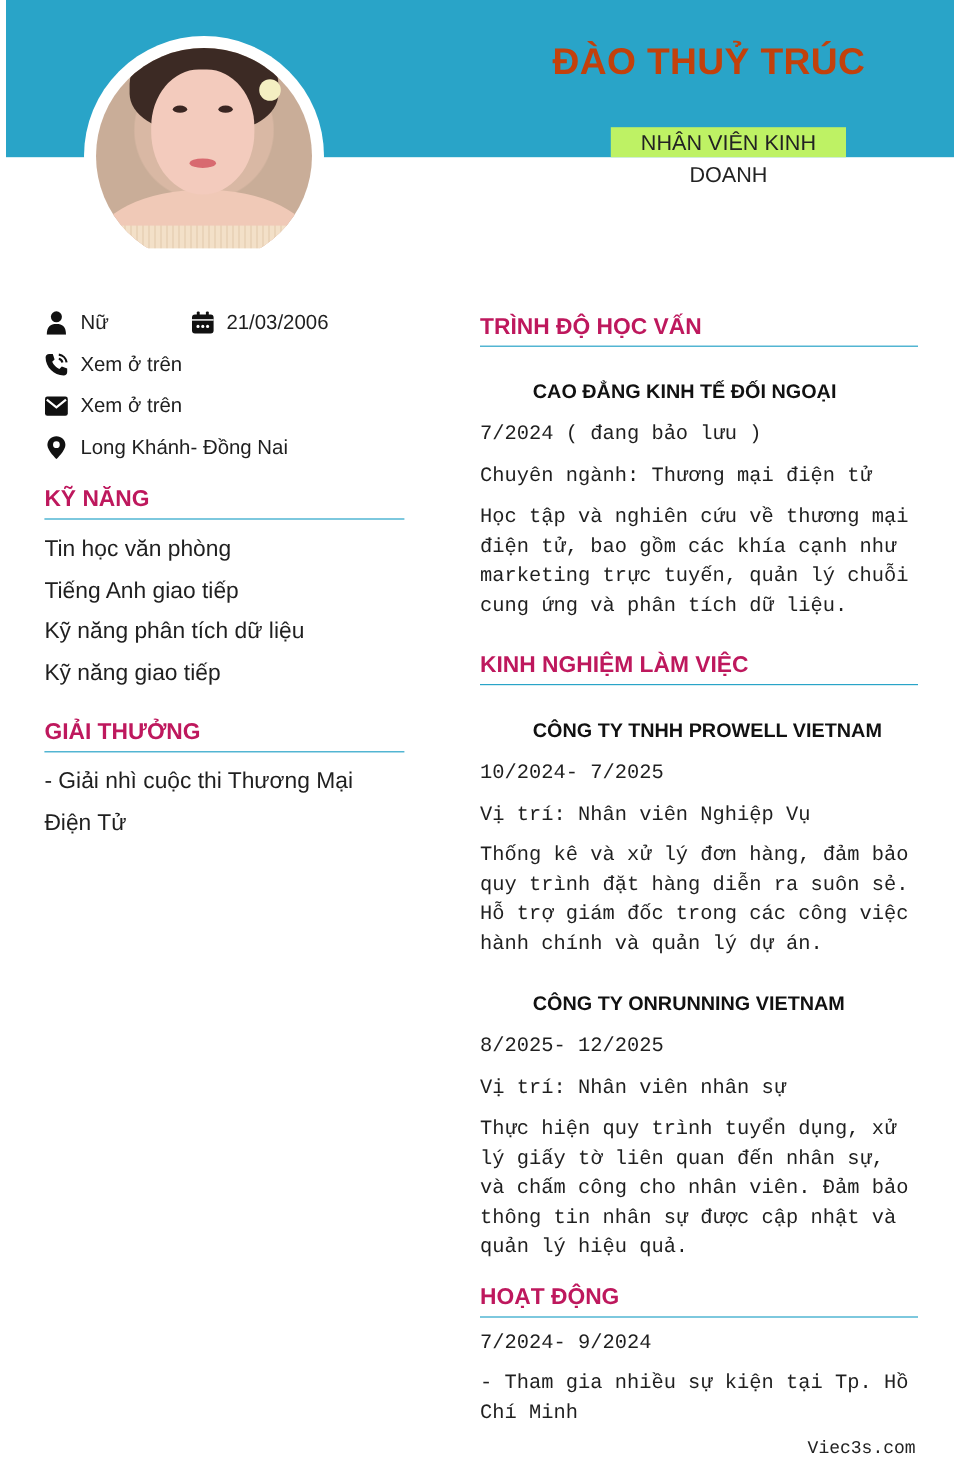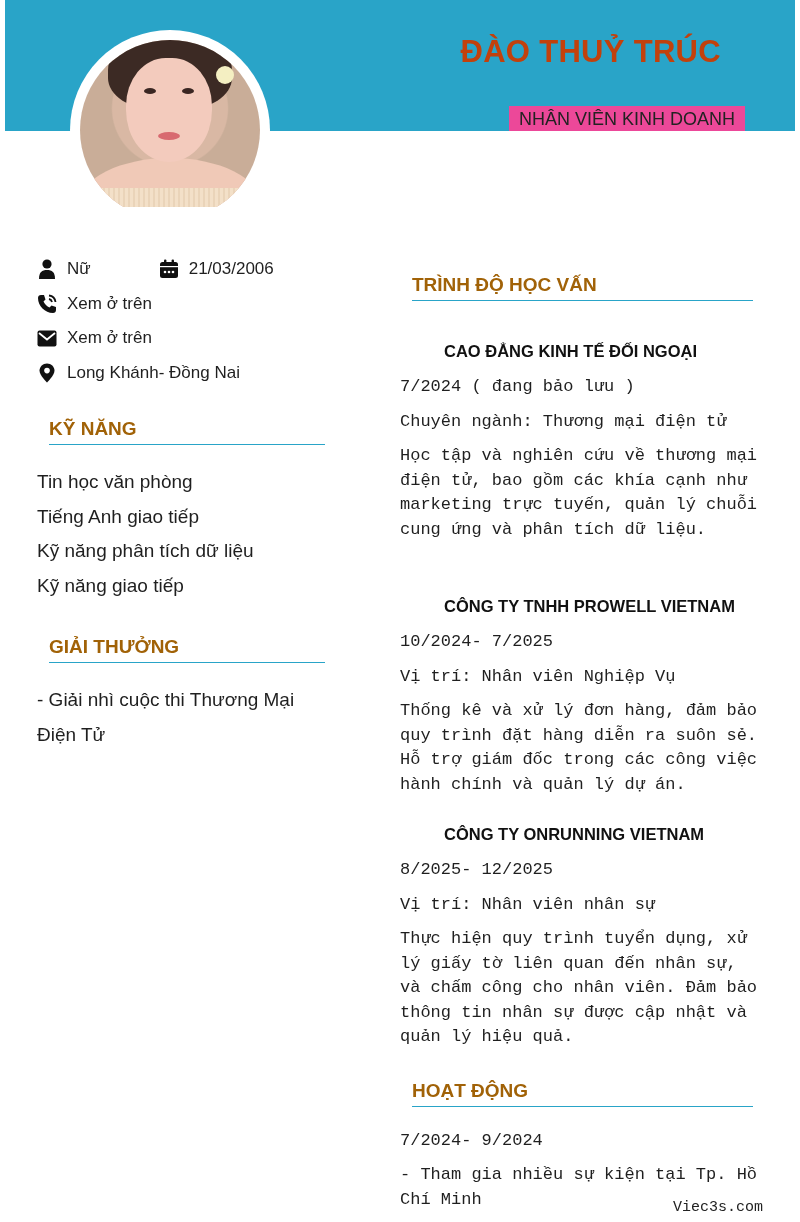--- a/index.html
+++ b/index.html
@@ -41,34 +41,34 @@
     position: absolute; left: 0; top: 148px; width: 180px; height: 40px;
     background: repeating-linear-gradient(90deg, #f3e0c8 0 3px, #ead4b9 3px 5px);
   }
   .avatar-cut { position: absolute; left: 70px; top: 207px; width: 200px; height: 30px; background: #ffffff; }
 
   .name {
     position: absolute; right: 79px; top: 34px; color: #c2410c;
     font-size: 31px; font-weight: bold; letter-spacing: 0.3px;
   }
   .title-box {
-    position: absolute; left: 509px; top: 106px; width: 236px; height: 25px;
-    background: #ec4899; color: #222; font-size: 18px; text-align: center; line-height: 27px;
+    position: absolute; left: 509px; top: 106px; width: 196px; height: 25px;
+    background: #bef264; color: #222; font-size: 18px; text-align: center; line-height: 27px;
   }
 
   .left { position: absolute; left: 37px; top: 252px; width: 300px; }
   .right { position: absolute; left: 400px; top: 262px; width: 365px; }
 
   .info-row { display: flex; align-items: center; height: 34.5px; font-size: 17px; }
   .info-row .ic { width: 20px; height: 20px; margin-right: 10px; display: inline-flex; align-items: center; justify-content: center; }
   .info-row .dob { margin-left: 68px; display: inline-flex; align-items: flex-end; }
 
   .sec-title {
-    font-size: 19px; font-weight: bold; color: #a16207;
-    border-bottom: 1.5px solid #29a4c8; padding-bottom: 4px; margin: 12px;
+    font-size: 19px; font-weight: bold; color: #be185d;
+    border-bottom: 1.5px solid #29a4c8; padding-bottom: 4px; margin: 0;
   }
   .list-item { font-size: 19px; height: 34.5px; line-height: 34.5px; }
 
   .entry-head { font-size: 16.5px; font-weight: bold; color: #111; margin-left: 44px; }
   .block-text { font-size: 17px; line-height: 24.5px; color: #1f1f1f; font-family: Liberation Mono, monospace; }
   .footer { position: absolute; right: 37px; top: 1199px; font-family: "Liberation Mono", "DejaVu Sans Mono", monospace; font-size: 15px; color: #222; }
 </style>
 </head>
 <body>
 
@@ -161,20 +161,21 @@
   <div style="height:29px"></div>
   <div class="entry-head">CAO ĐẲNG KINH TẾ ĐỐI NGOẠI</div>
   <div style="height:14px"></div>
   <div class="block-text">7/2024 ( đang bảo lưu )</div>
   <div style="height:10px"></div>
   <div class="block-text">Chuyên ngành: Thương mại điện tử</div>
   <div style="height:10px"></div>
   <div class="block-text">Học tập và nghiên cứu về thương mại điện tử, bao gồm các khía cạnh như marketing trực tuyến, quản lý chuỗi cung ứng và phân tích dữ liệu.</div>
 
   <div style="height:26px"></div>
+  <h3 class="sec-title">KINH NGHIỆM LÀM VIỆC</h3>
   <div style="height:29px"></div>
   <div class="entry-head">CÔNG TY TNHH PROWELL VIETNAM</div>
   <div style="height:14px"></div>
   <div class="block-text">10/2024- 7/2025</div>
   <div style="height:10px"></div>
   <div class="block-text">Vị trí: Nhân viên Nghiệp Vụ</div>
   <div style="height:10px"></div>
   <div class="block-text">Thống kê và xử lý đơn hàng, đảm bảo quy trình đặt hàng diễn ra suôn sẻ. Hỗ trợ giám đốc trong các công việc hành chính và quản lý dự án.</div>
 
   <div style="height:28px"></div>

